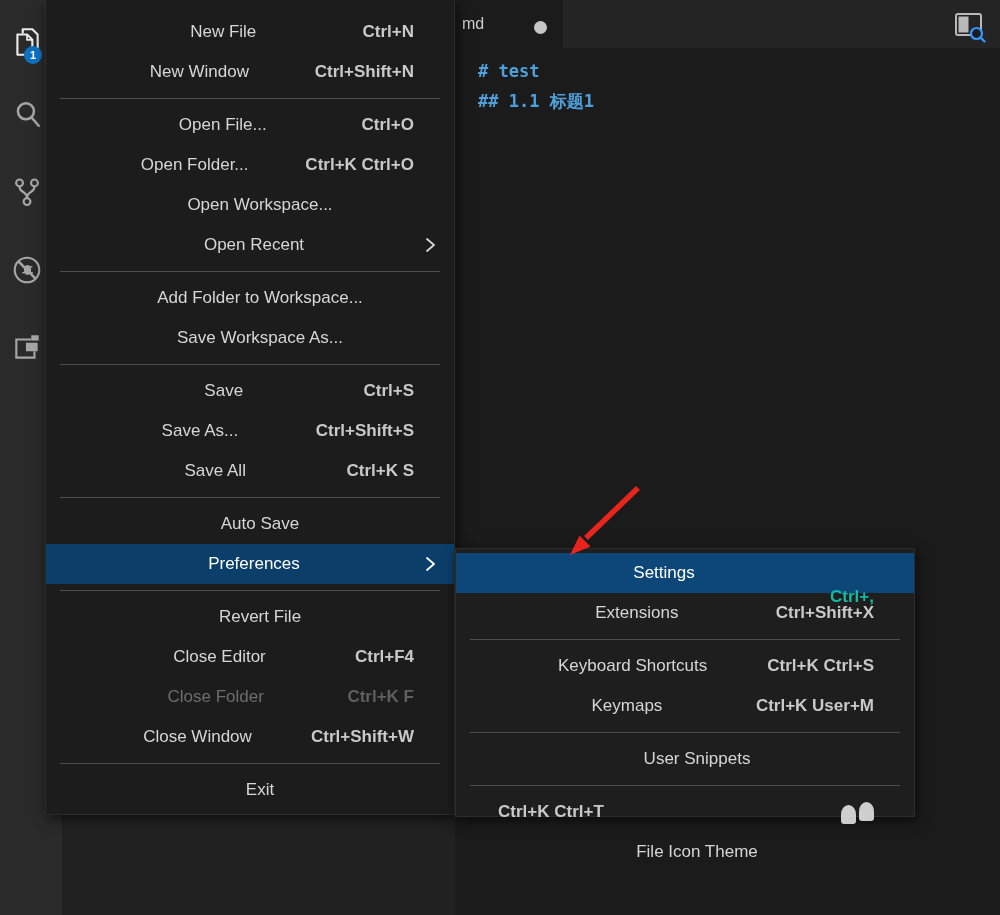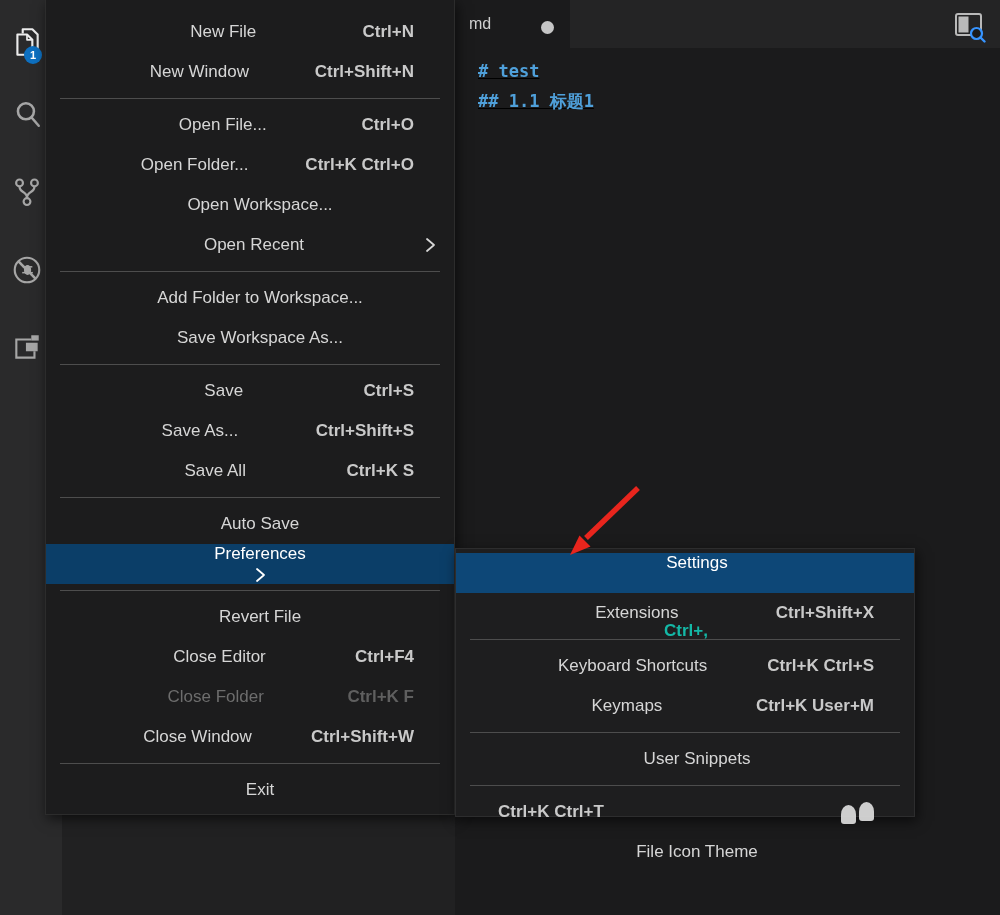--- a/index.html
+++ b/index.html
@@ -14,50 +14,50 @@
   .ab-icon svg{width:32px;height:32px;}
   .ab-badge{position:absolute;left:13px;top:20px;width:18px;height:18px;border-radius:50%;
             background:var(--badge-blue,#0e70c0);color:#fff;font-size:11px;line-height:18px;
             text-align:center;font-weight:bold;}
 
   .sidebar-underlay{position:absolute;left:62px;top:0;bottom:0;width:393px;
                     background:var(--sidebar-bg,#212122);z-index:0;}
 
   .editor-region{position:absolute;left:455px;top:0;right:0;bottom:0;
                  background:var(--editor-bg,#1b1b1c);z-index:0;}
-  .tab-strip{position:absolute;left:11px;top:0;right:0;height:48px;
+  .tab-strip{position:absolute;left:4px;top:0;right:0;height:48px;
              background:var(--tabstrip-bg,#242425);}
   .tab-active{position:absolute;left:0;top:0;width:104px;height:48px;
               background:var(--editor-bg,#1b1b1c);display:flex;align-items:center;
               color:#cfcfcf;font-size:16px;cursor:pointer;}
   .tab-label{padding-left:3px;}
   .dirty-dot{position:absolute;left:75px;top:21px;width:13px;height:13px;border-radius:50%;
              background:#c6c6c6;}
   .preview-btn{position:absolute;right:14px;top:9px;width:34px;height:34px;cursor:pointer;}
 
-  .code-area{position:absolute;left:0;top:48px;right:0;bottom:0;padding:8px 0 0 23px;text-decoration:underline;}
+  .code-area{position:absolute;left:0;top:48px;right:0;bottom:0;padding:8px 0 0 23px;}
   .code-line{height:30px;line-height:30px;font-family:"DejaVu Sans Mono",monospace;
              font-weight:bold;font-size:17px;color:var(--heading-blue,#4fa0da);white-space:pre;}
 
   
   .menu{position:absolute;box-sizing:border-box;
         box-shadow:2px 4px 12px rgba(0,0,0,.6);
         border:1px solid rgba(255,255,255,.07);}
   #file-menu{left:45px;top:0;width:410px;height:815px;background:var(--menu-bg,#1c1c1d);
              z-index:5;padding-top:12px;border-top:none;}
   #preferences-submenu{left:455px;top:548px;width:460px;height:269px;
              background:var(--submenu-bg,#1e1e1f);z-index:6;padding-top:4px;}
 
   .menu-row{height:40px;display:flex;align-items:center;
             padding:0 18px 0 38px;color:#d6d6d6;font-size:17px;cursor:pointer;text-align:center;}
   #preferences-submenu .menu-row{padding-left:42px;}
   .menu-row .mlabel{flex:1;white-space:nowrap;}
   .menu-row .mshortcut{margin-right:22px;color:#c9c9c9;white-space:nowrap;font-weight:bold;}
   .menu-row .mchev{width:12px;display:flex;justify-content:flex-end;}
-  .menu-row.highlighted{color:#fff;flex-direction:column;}
+  .menu-row.highlighted{color:#fff;}
   .menu-row.highlighted .mshortcut{color:#14b8a6;margin-top:48px;}
   #file-menu .menu-row.highlighted{background:var(--menu-highlight,#0b3e68);}
   #preferences-submenu .menu-row.highlighted{background:var(--submenu-highlight,#0d4777);}
   .menu-row.disabled{color:#6d6d6d;cursor:default;}
   .menu-row.disabled .mshortcut{color:#5f5f5f;}
   .menu-sep{height:1px;background:#4d4d4d;margin:6px 14px;}
 
   
   #arrow-svg{position:absolute;left:540px;top:462px;width:130px;height:110px;z-index:8;
              pointer-events:none;}

